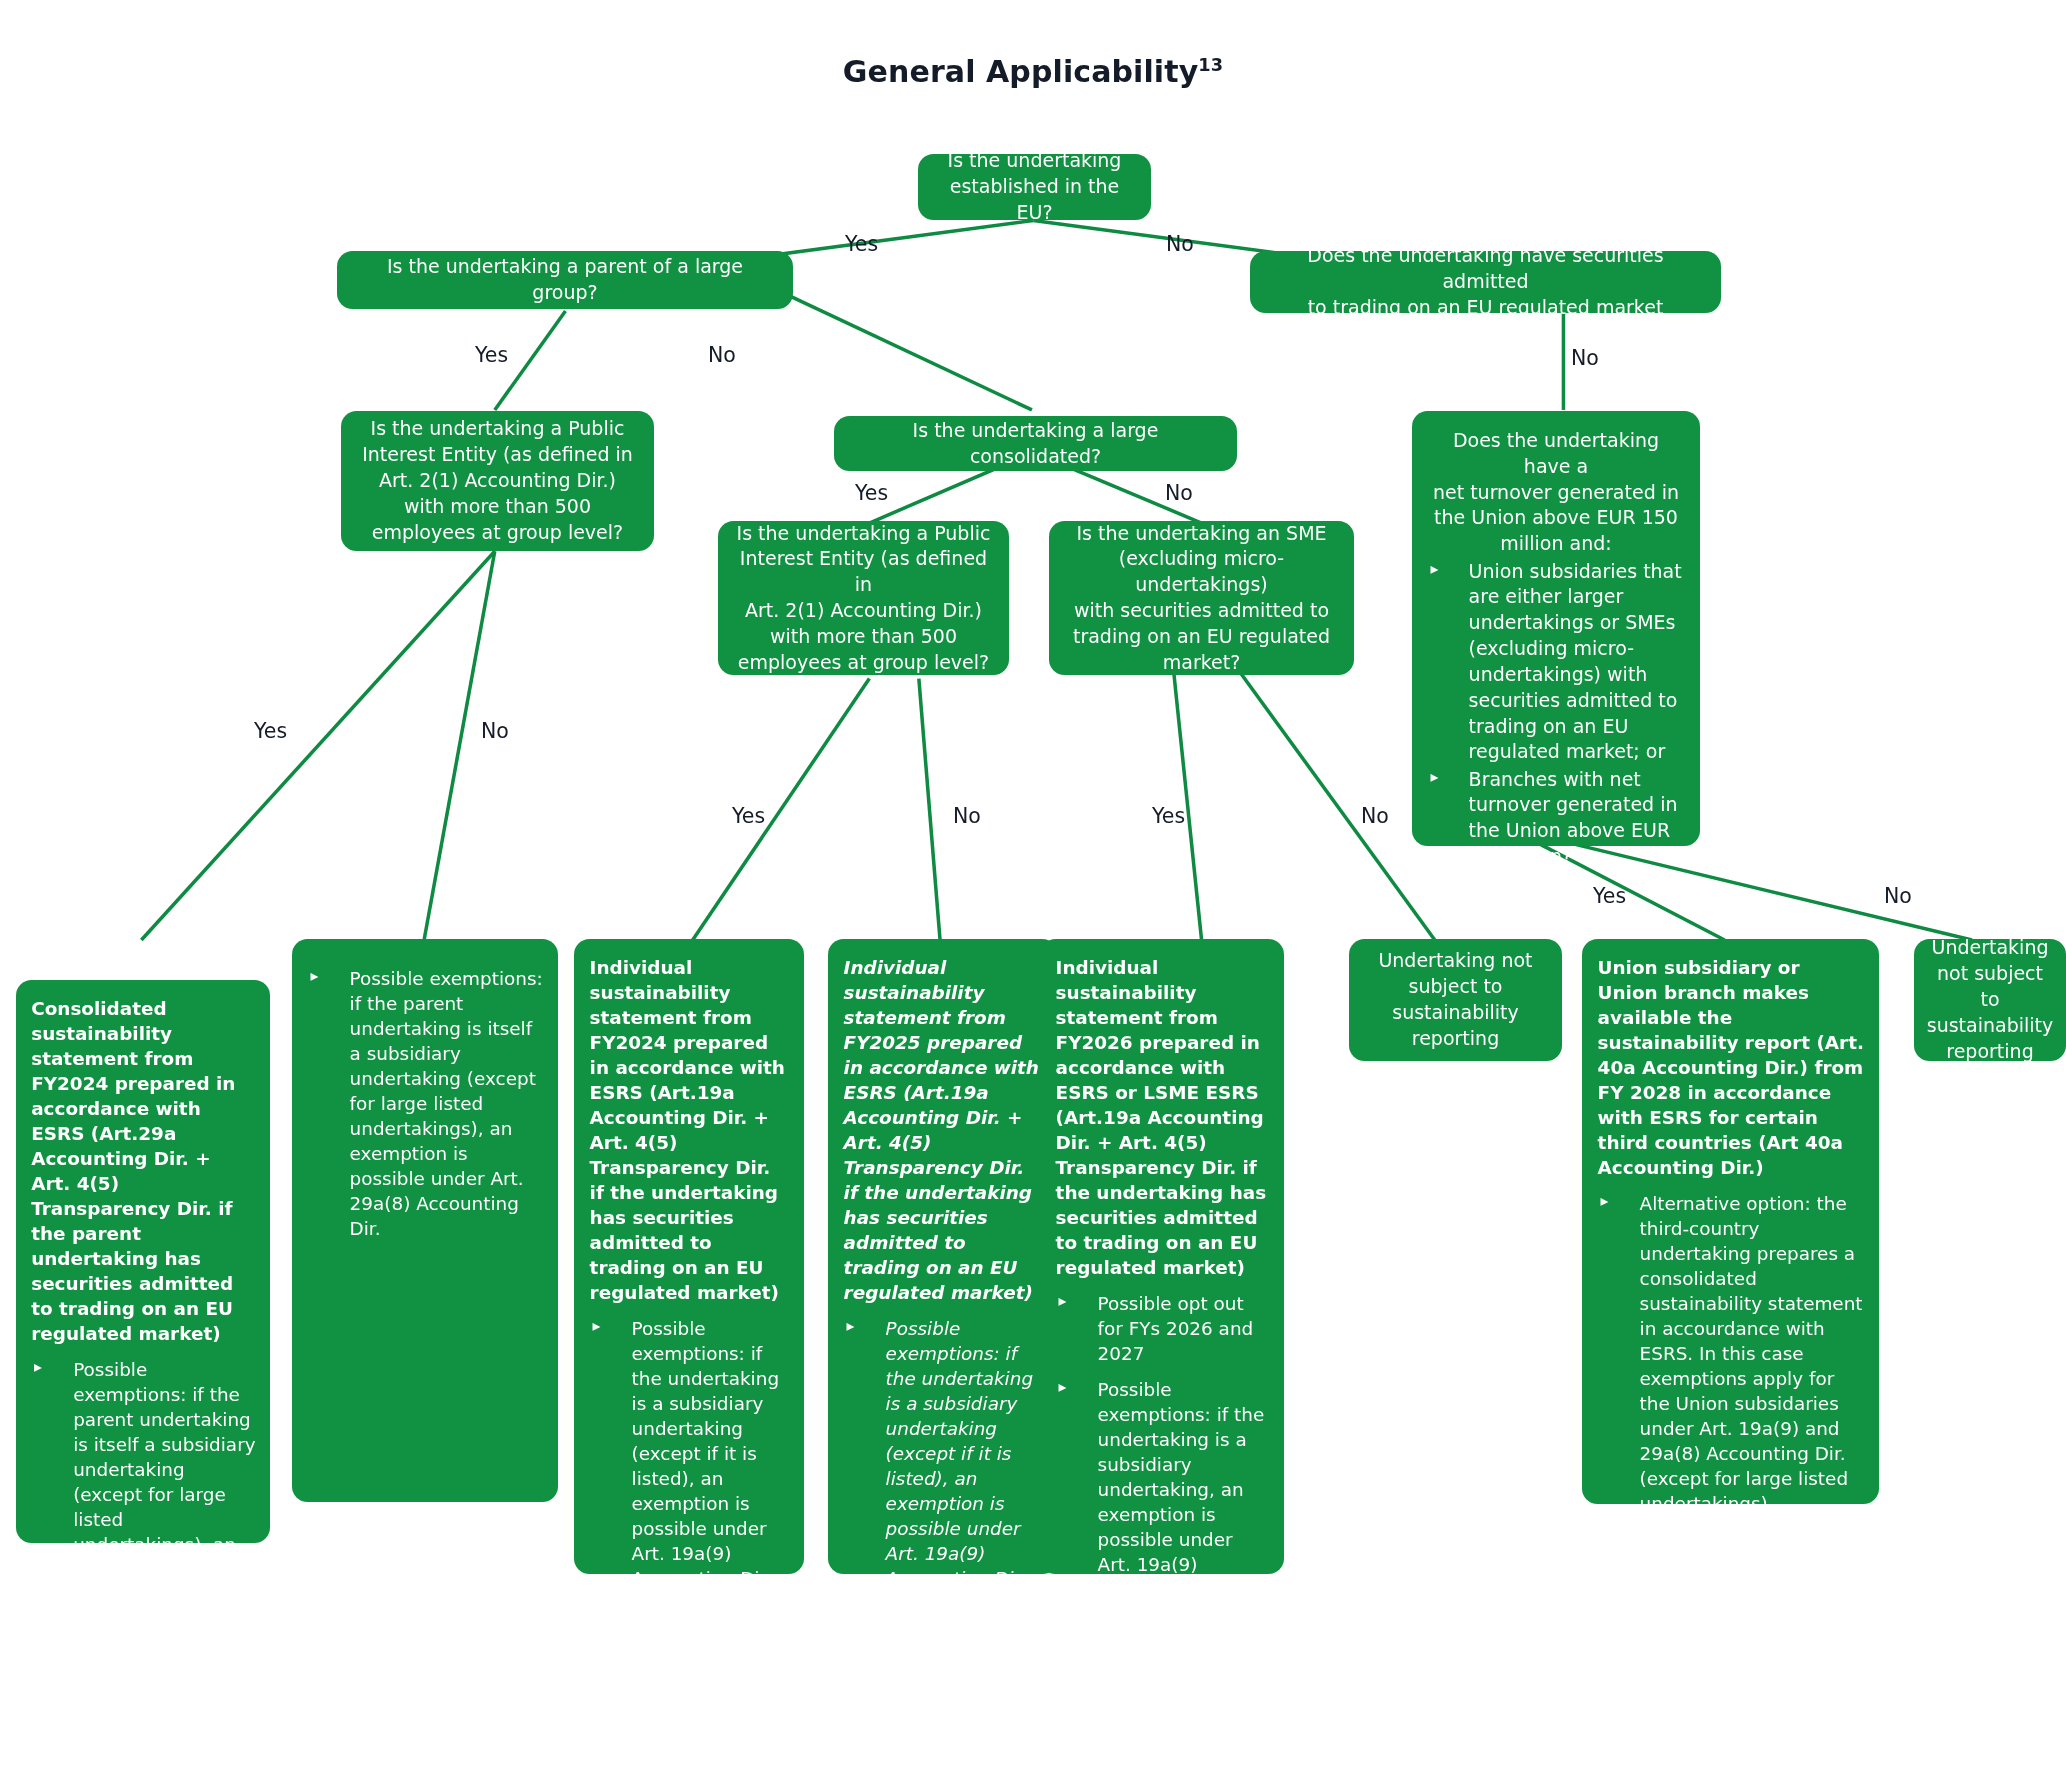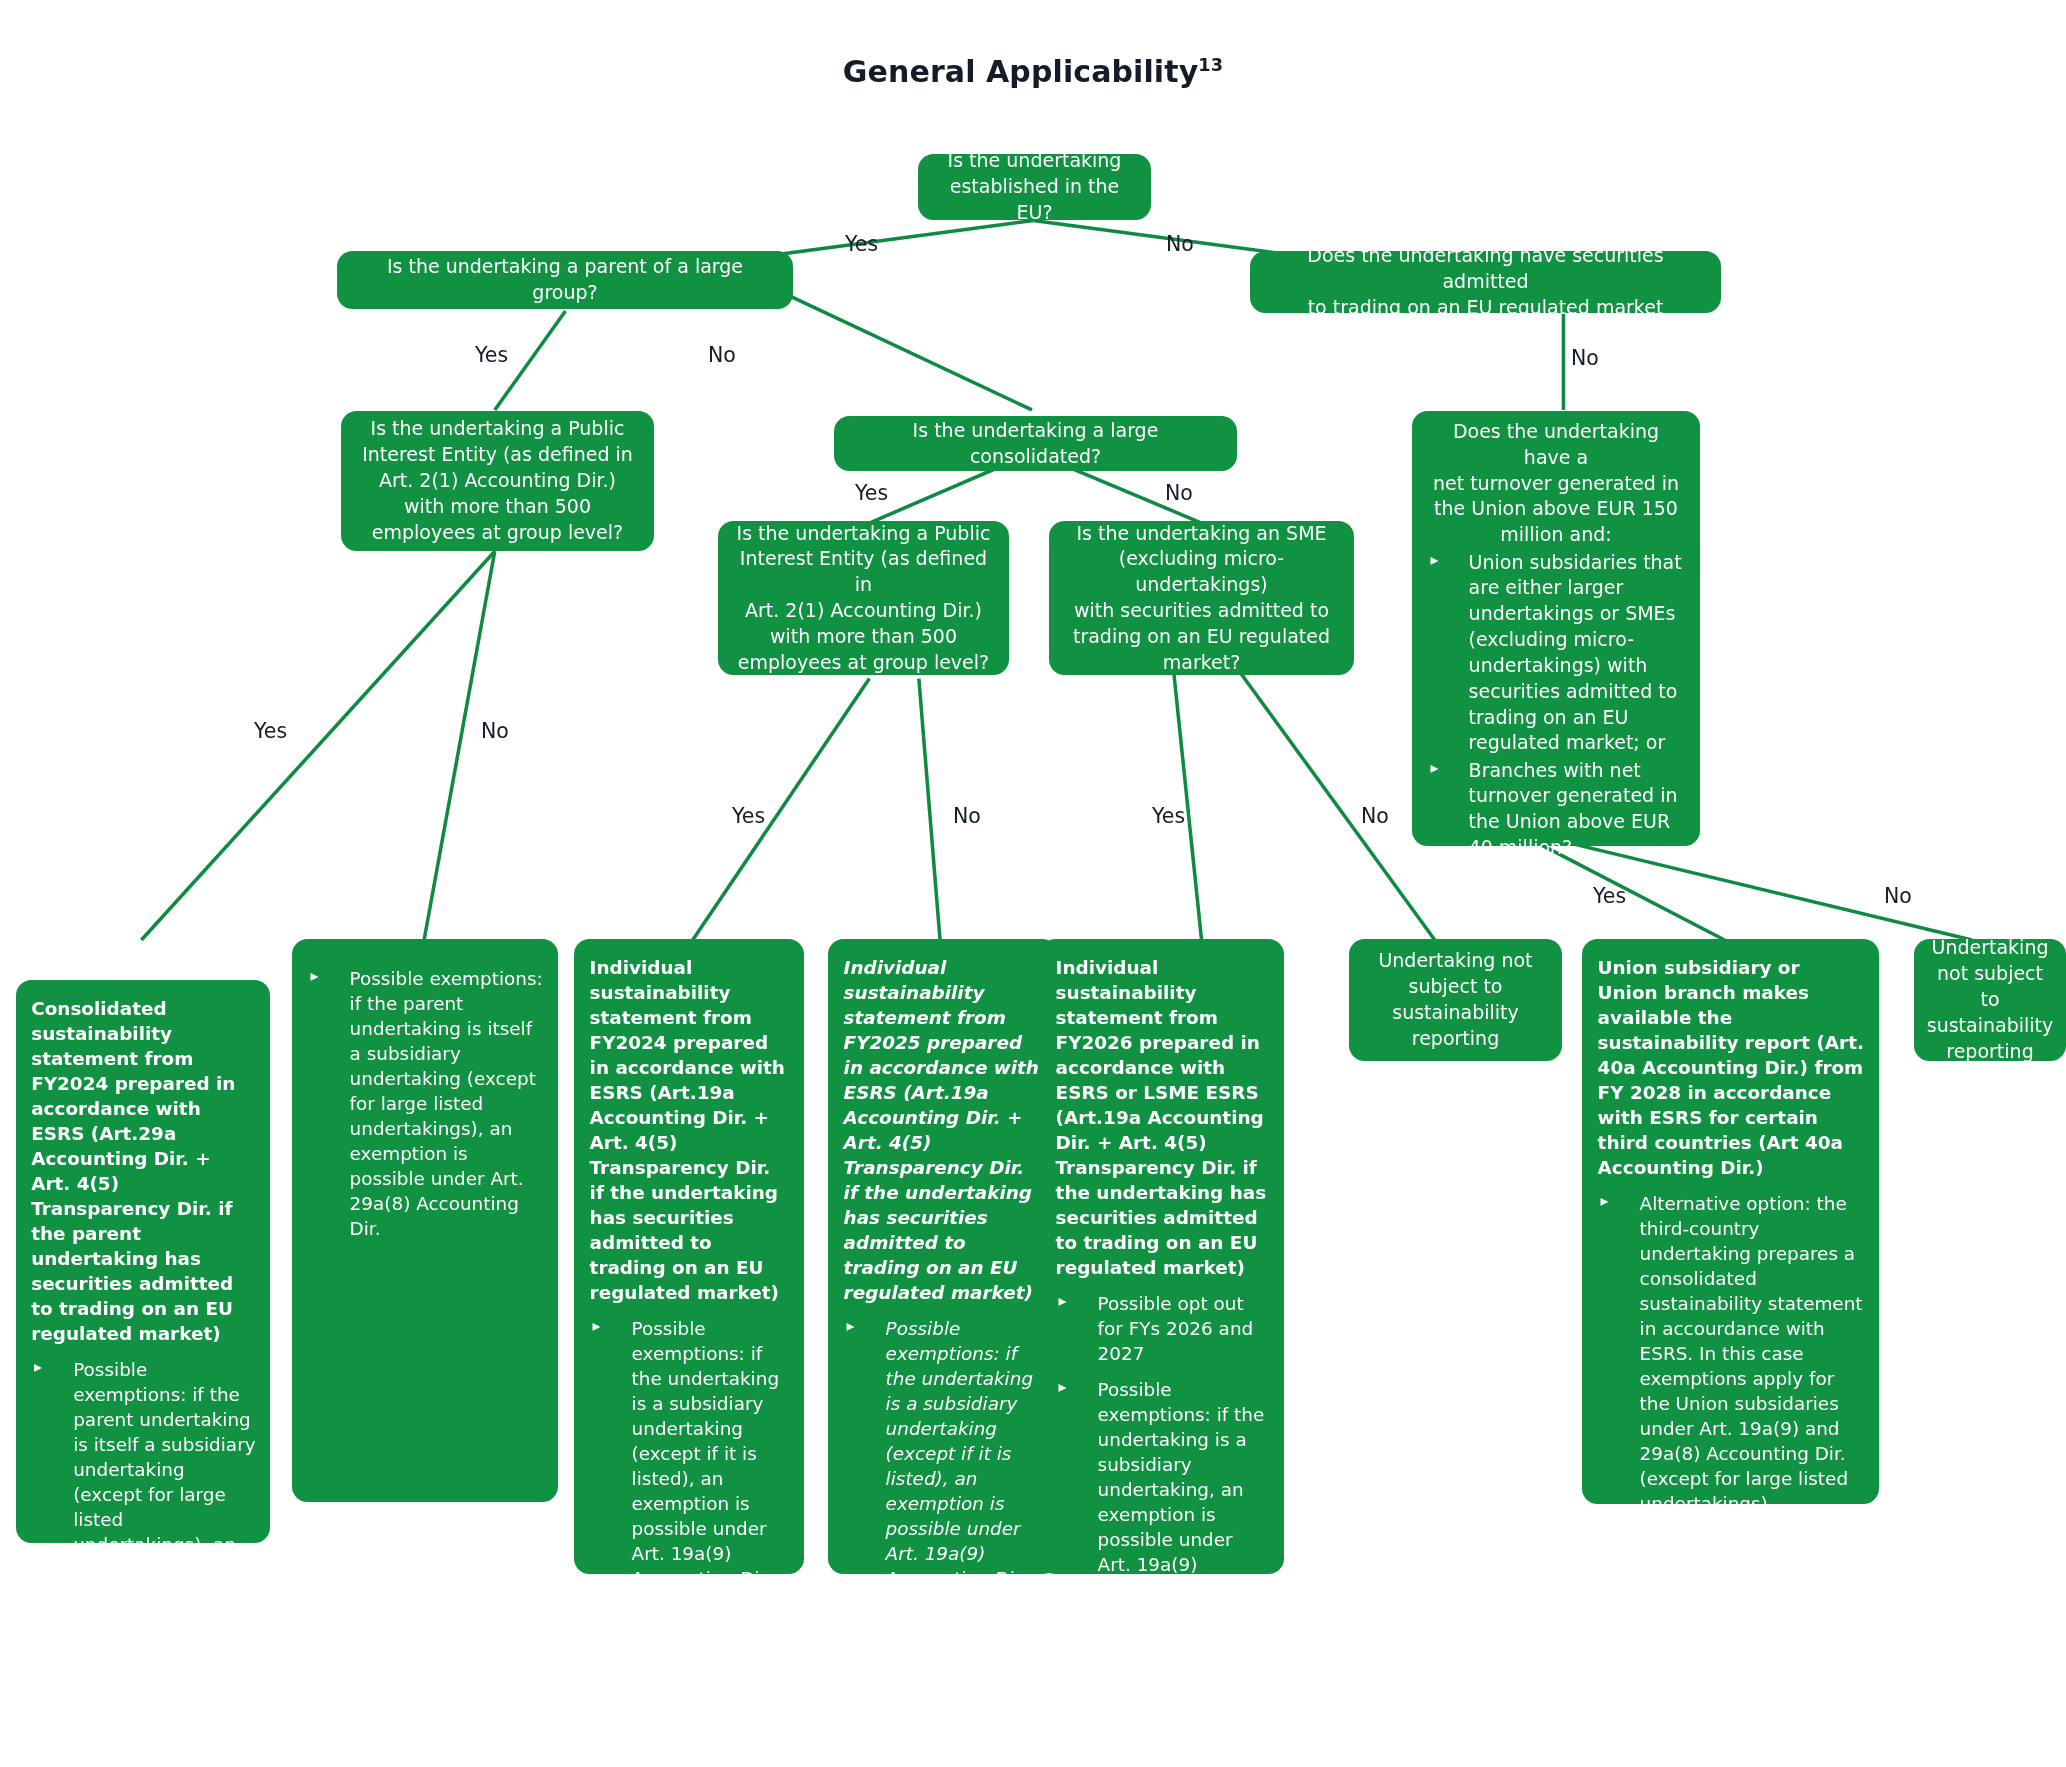--- a/index.html
+++ b/index.html
@@ -212,21 +212,21 @@
   </div>
 
   <div class="node qnode" style="left:1049px; top:521px; width:305px; height:154px;">
     <span class="txt">Is the undertaking an SME
 (excluding micro-undertakings)
 with securities admitted to
 trading on an EU regulated
 market?</span>
   </div>
 
-  <div class="node qnode" style="left:1412px; top:411px; width:288px; height:435px; align-items:flex-start; padding-top:8px;">
+  <div class="node qnode" style="left:1412px; top:411px; width:288px; height:435px; align-items:flex-start; padding-top:17px;">
     <div class="inner">
       <span class="txt">Does the undertaking have a
 net turnover generated in
 the Union above EUR 150
 million and:</span>
       <ul class="bullets">
         <li>Union subsidaries that are either larger undertakings or SMEs (excluding micro-undertakings) with securities admitted to trading on an EU regulated market; or</li>
         <li>Branches with net turnover generated in the Union above EUR 40 million?</li>
       </ul>
     </div>

